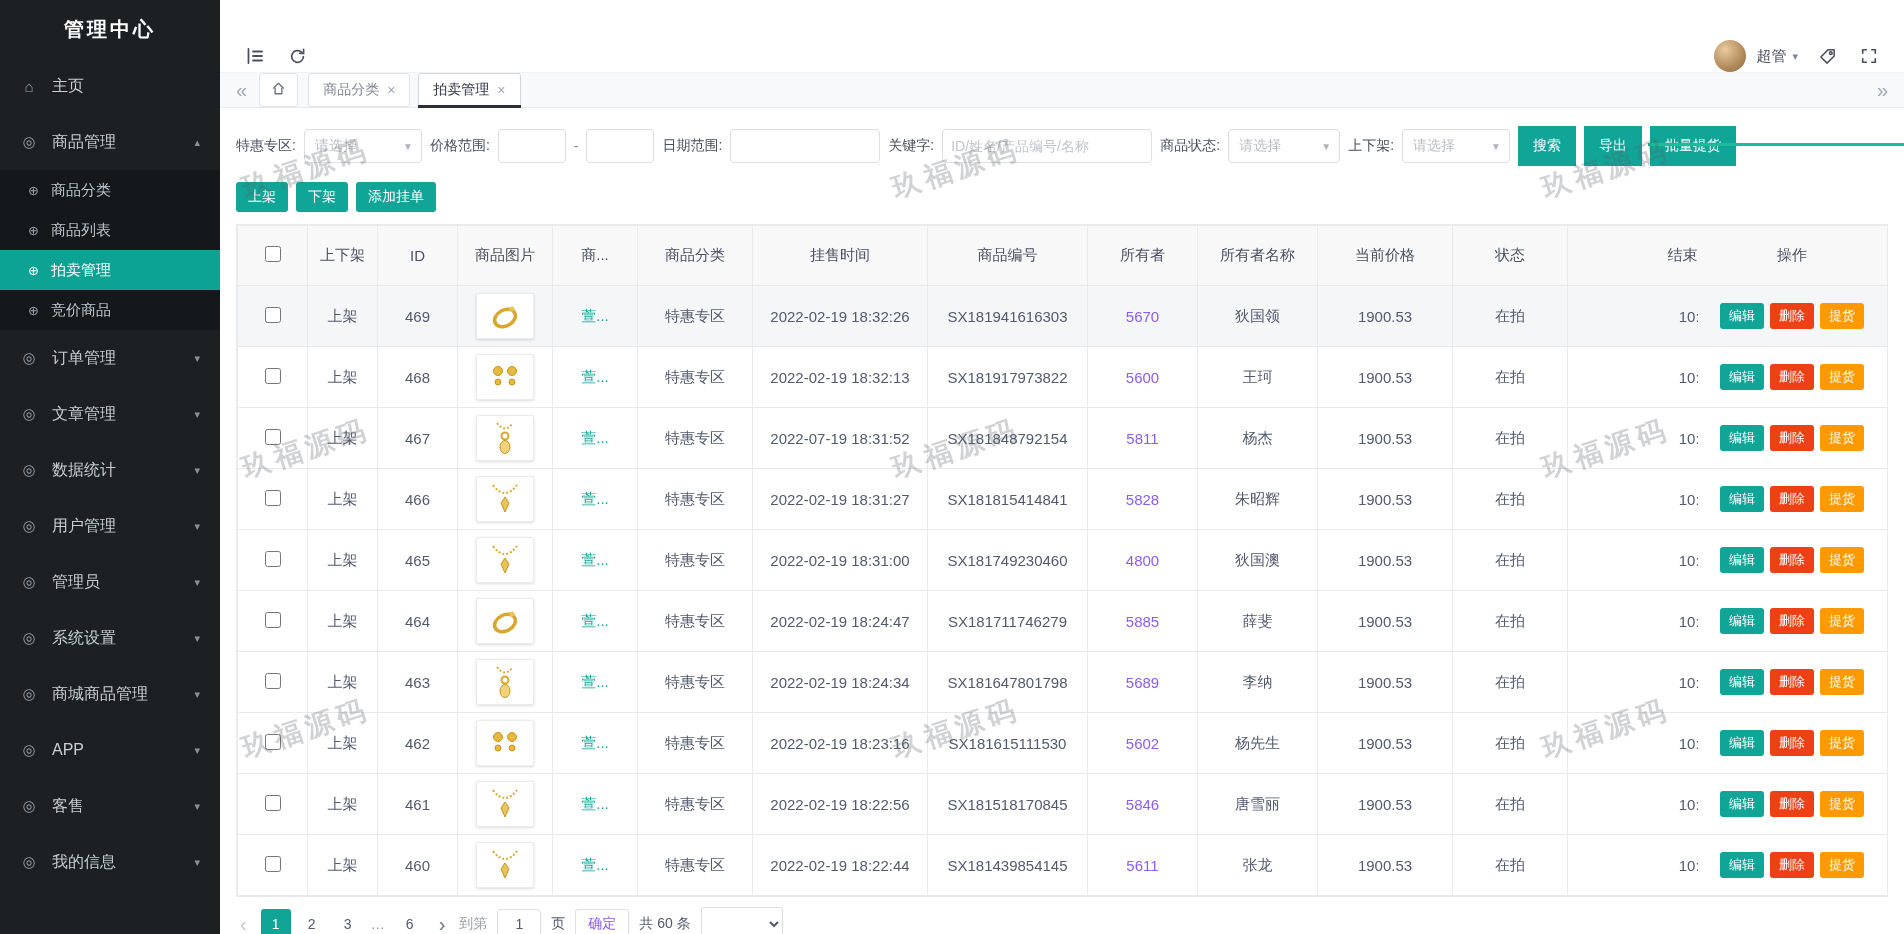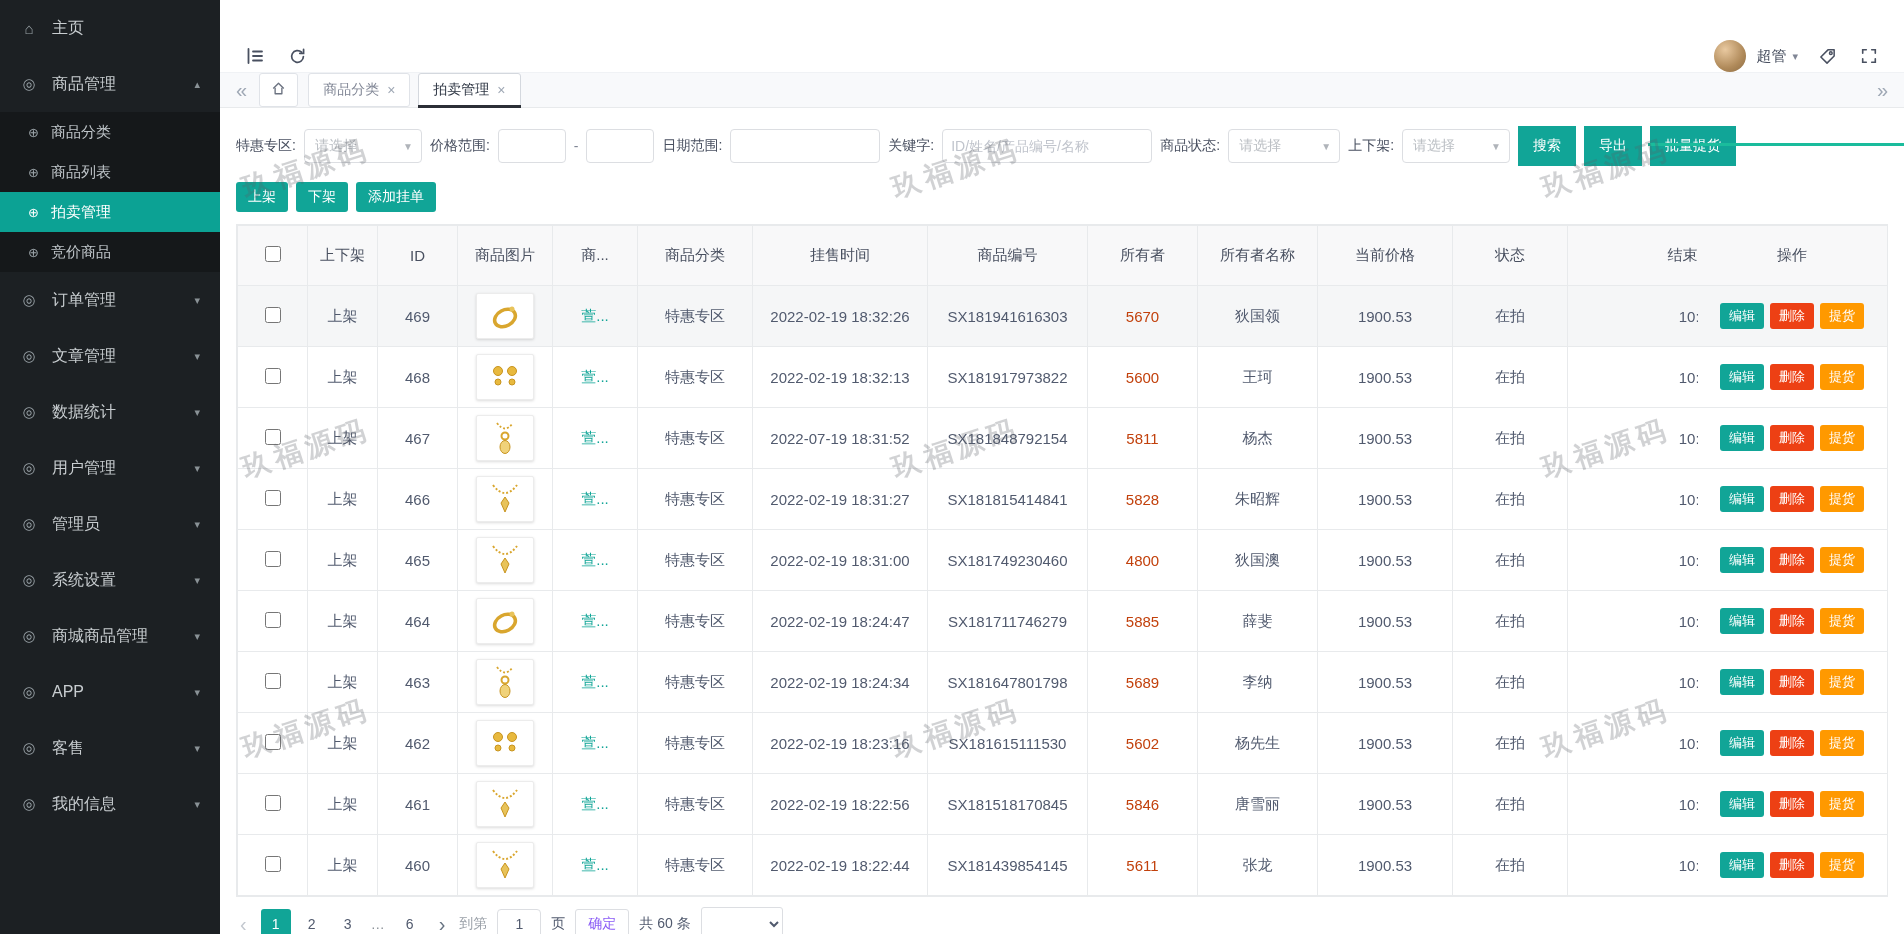--- a/index.html
+++ b/index.html
@@ -57,21 +57,21 @@
   th,td { border:1px solid #e8eaec; text-align:center; vertical-align:middle; white-space:nowrap; overflow:hidden; }
   th { height:60px; background:#f8f8f9; color:#495060; font-weight:normal; }
   td { height:61px; background:#fff; color:#515a6e; }
   tr.hovered td { background:#f5f6f7; }
   th.ops, td.ops { position:sticky; right:0; z-index:3; box-shadow:-5px 0 9px -3px rgba(0,0,0,.2); }
   th.ops { background:#f8f8f9; }
   td.ops { background:#fff; }
   tr.hovered td.ops { background:#f5f6f7; }
   .thumb { width:58px; height:46px; margin:0 auto; background:#fff; border:1px solid #ececec; border-radius:2px; box-shadow:0 1px 3px rgba(0,0,0,.14); display:flex; align-items:center; justify-content:center; }
   .name-link { color:#11a597; text-decoration:none; cursor:pointer; }
-  .owner-link { color:#c2410c; text-decoration:none; cursor:pointer;text-align:right; }
+  .owner-link { color:#8b5cf6; text-decoration:none; cursor:pointer;text-align:right; }
   button.mini { height:26px; padding:0 9px; border:none; border-radius:3px; color:#fff; font-size:13px; margin:0 3px; cursor:pointer; }
   .mini.edit{background:#11a597}.mini.del{background:#ed4014}.mini.pick{background:#ff9900}
   input[type="checkbox"]{ width:16px; height:16px; cursor:pointer; }
   .table-wrap::-webkit-scrollbar { height:12px; }
   .table-wrap::-webkit-scrollbar-thumb { background:#cfd2d6; border-radius:6px; border:2px solid #f1f1f1; }
   .table-wrap::-webkit-scrollbar-track { background:#f1f1f1; }
 
   
   .pager { display:flex; align-items:center; gap:10px; margin-top:10px; font-size:14px; color:#515a6e; }
   .pg-arrow { font-size:20px; padding:0 4px; cursor:pointer; color:#657180; user-select:none; }
@@ -88,20 +88,21 @@
   
   .watermarks { position:absolute; inset:0; pointer-events:none; z-index:40; overflow:hidden; }
   .wm { position:absolute; font-size:28px; font-weight:bold; letter-spacing:5px; color:rgba(90,95,100,.28); transform:rotate(-18deg); white-space:nowrap; }
 </style>
 </head>
 <body>
 
 <div class="layout">
 
   <aside class="sidebar">
+    <div class="side-title">管理中心</div>
     <nav>
         <div class="side-item">
           <span class="s-icon">⌂</span>
           <span>主页</span>
         </div>
         <div class="side-item">
           <span class="s-icon">◎</span>
           <span>商品管理</span>
           <span class="s-caret">▴</span>
         </div>

